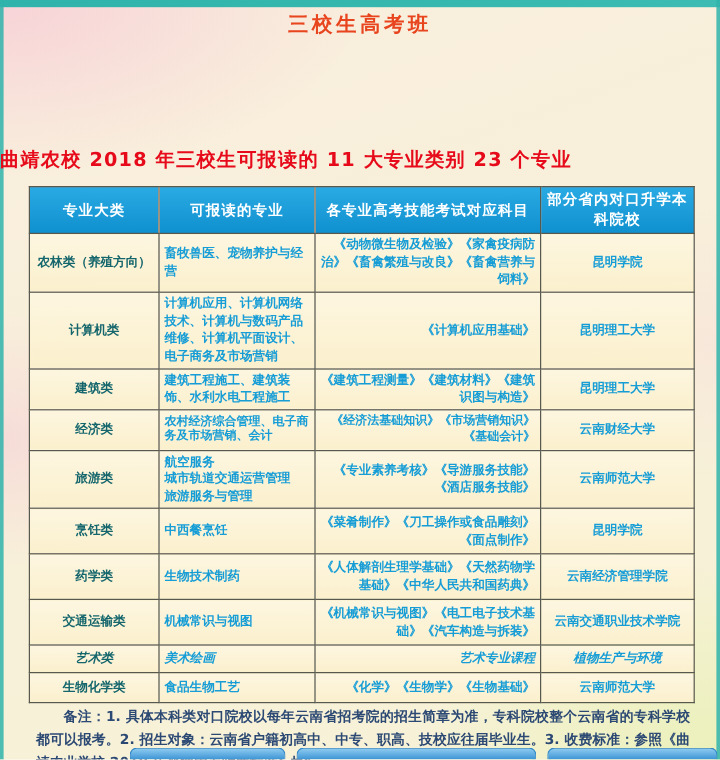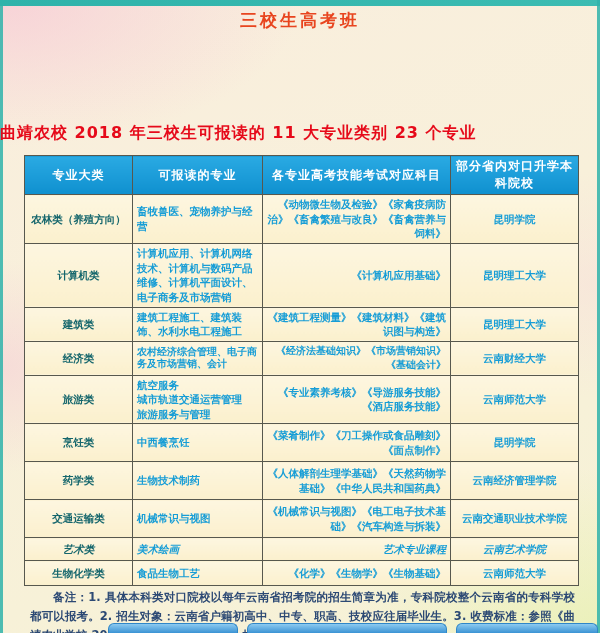--- a/index.html
+++ b/index.html
@@ -164,21 +164,21 @@
       <tr class="r9">
         <td class="col-category">交通运输类</td>
         <td class="col-majors">机械常识与视图</td>
         <td class="col-subjects">《机械常识与视图》《电工电子技术基础》《汽车构造与拆装》</td>
         <td class="col-college">云南交通职业技术学院</td>
       </tr>
       <tr class="r10">
         <td class="col-category">艺术类</td>
         <td class="col-majors">美术绘画</td>
         <td class="col-subjects">艺术专业课程</td>
-        <td class="col-college">云南艺术学院</td>
+        <td class="col-college">植物生产与环境</td>
       </tr>
       <tr class="r11">
         <td class="col-category">生物化学类</td>
         <td class="col-majors">食品生物工艺</td>
         <td class="col-subjects">《化学》《生物学》《生物基础》</td>
         <td class="col-college">云南师范大学</td>
       </tr>
     </tbody>
   </table>
 

